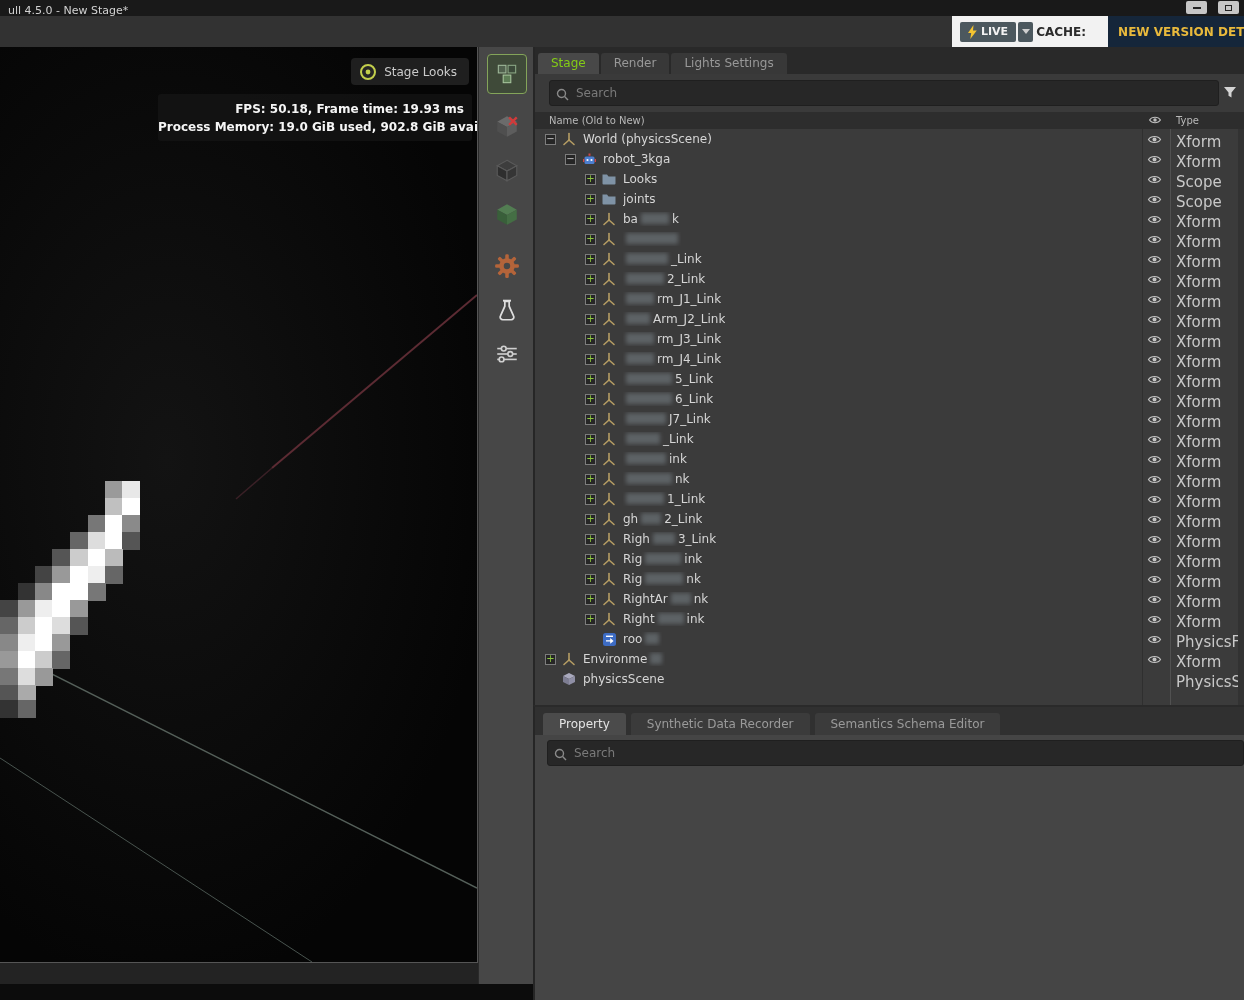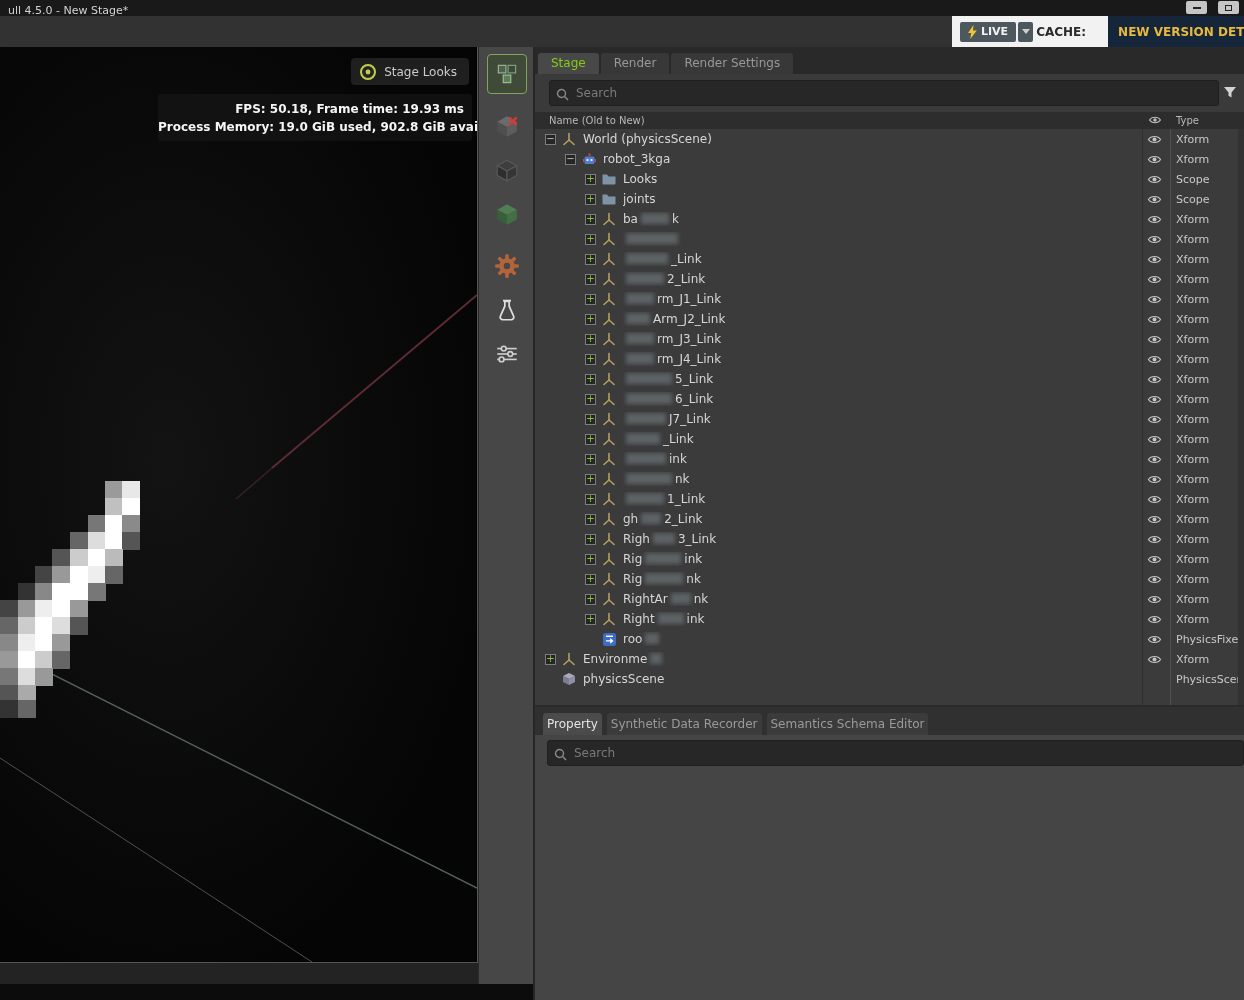--- a/index.html
+++ b/index.html
@@ -85,28 +85,28 @@
   .exp{width:9px;height:9px;border:1px solid #7d7d7d;background:#262626;margin-right:6px;
        font-size:10px;line-height:8px;text-align:center;flex:none;box-sizing:content-box;}
   .exp.plus{color:#8cc63f;}
   .exp.minus{color:#c9c9c9;}
   .exp.none{border-color:transparent;background:transparent;}
   .ticon{width:16px;height:15px;margin-right:5px;flex:none;display:inline-flex;align-items:center;}
   .tlabel{overflow:hidden;max-width:380px;}
   .redact{display:inline-block;height:11px;background:#5d6265;filter:blur(2px);border-radius:1px;
           margin:0 3px;vertical-align:-1px;}
   .eye{position:absolute;left:612px;top:5px;}
-  .tcell{position:absolute;left:641px;top:4px;width:64px;overflow:hidden;font-size:11px;
+  .tcell{position:absolute;left:641px;top:4px;width:64px;overflow:hidden;font-size:15px;
          color:#c9c9c9;}
 
   
   .bottom-panel{position:absolute;left:533px;top:705px;width:711px;height:295px;background:#454545;
                 border-left:2px solid #262626;border-top:2px solid #2a2a2a;box-sizing:border-box;}
   .bp-tabs{height:28px;background:#303030;display:flex;align-items:flex-end;padding-left:8px;gap:5px;}
-  .bp-tab{height:22px;line-height:22px;padding:0 4px;font-size:12px;background:#3b3b3b;
+  .bp-tab{height:22px;line-height:22px;padding:0 16px;font-size:12px;background:#3b3b3b;
           color:#9a9a9a;border-radius:3px 3px 0 0;white-space:nowrap;text-align:right;}
   .bp-tab.active{background:#4b4b4b;color:#e4e4e4;}
   .bp-search-row{height:36px;display:flex;align-items:center;position:relative;
                  padding:0 0 0 12px;}
   .bp-search-row .mag{left:19px;top:11px;}
   .watermark{position:absolute;right:26px;bottom:22px;font-size:27px;color:#bdbdbd;opacity:.85;
              font-family:sans-serif;letter-spacing:1px;}
 </style>
 </head>
 <body>
@@ -276,21 +276,21 @@
             <circle cx="7" cy="17" r="2.2"></circle>
         </g>
       </svg>
     </div>
   </div>
 
   <div class="stage-panel">
     <div class="stage-tabs">
       <div class="tab active">Stage</div>
       <div class="tab">Render</div>
-      <div class="tab">Render Settings</div>
+      <div class="tab">Lights Settings</div>
     </div>
     <div class="search-row">
       <span class="mag">
         <svg width="13" height="13" viewBox="0 0 13 13">
             <circle cx="5.5" cy="5.5" r="4" fill="none" stroke="#8a8a8a" stroke-width="1.4"></circle>
             <line x1="8.6" y1="8.6" x2="12" y2="12" stroke="#8a8a8a" stroke-width="1.4"></line>
           </svg>
       </span>
       <input class="search" placeholder="Search" style="">
       <span class="funnel">

